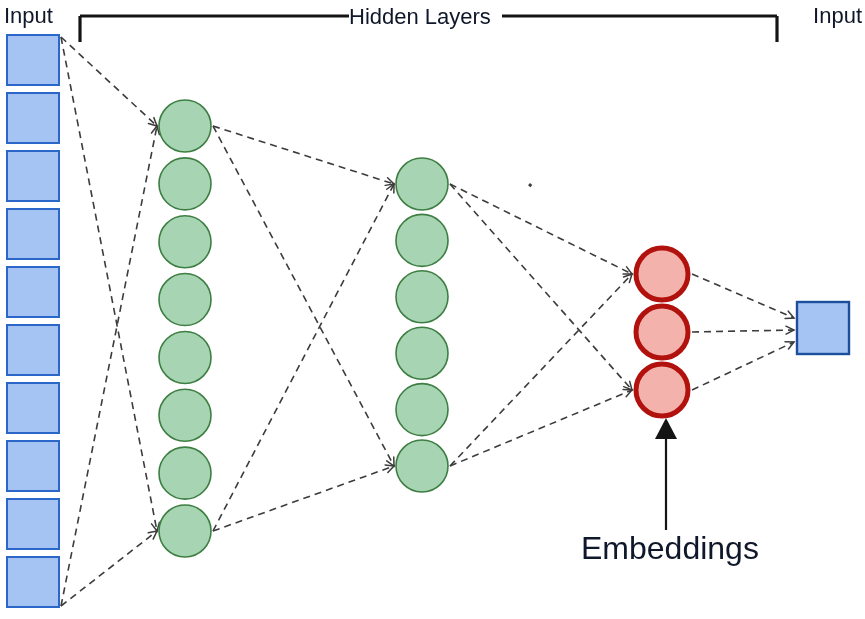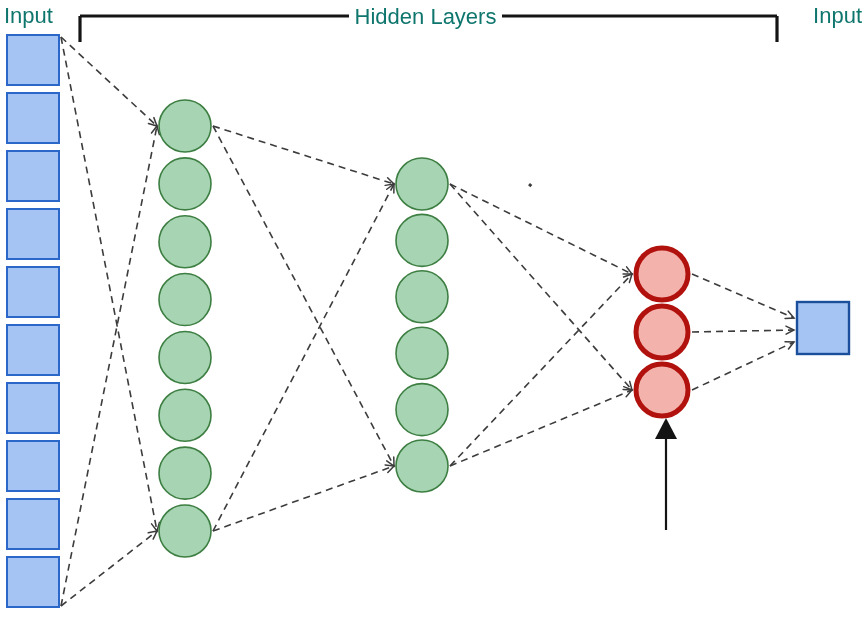--- a/index.html
+++ b/index.html
@@ -6,26 +6,26 @@
   .stage{
     position:relative;
     width:865px;height:619px;
     overflow:hidden;
     background:#ffffff;
     font-family:"Liberation Sans", sans-serif;
   }
   svg{position:absolute;left:0;top:0;}
   .lbl{
     position:absolute;
-    color:#0f766e;
+    color:#0f172a;
     white-space:nowrap;
     user-select:none;
   }
   .lbl-input{left:4px;top:3px;font-size:22px;}
-  .lbl-hidden{left:349px;top:4px;width:153px;text-align:center;font-size:22px;background:#ffffff;}
+  .lbl-hidden{left:349px;top:4px;width:153px;font-size:22px;background:#ffffff;}
   .lbl-output{right:3px;top:3px;font-size:22px;}
   .lbl-embeddings{left:581px;top:530px;font-size:32px;}
 </style>
 </head>
 <body>
 
 <div class="stage">
   <svg id="net-svg" width="865" height="619" viewBox="0 0 865 619">
       <defs>
         <marker id="arrowhead" viewBox="0 0 12 12" refX="10" refY="6" markerWidth="12" markerHeight="12" markerUnits="userSpaceOnUse" orient="auto">
@@ -79,13 +79,14 @@
       <circle cx="662" cy="332" r="26" fill="#f3b3ac" stroke="#b2120e" stroke-width="5"></circle>
       <circle cx="662" cy="390" r="26" fill="#f3b3ac" stroke="#b2120e" stroke-width="5"></circle>
       <rect x="797" y="302" width="52" height="52" fill="#a5c4f3" stroke="#1b4f9c" stroke-width="2.4"></rect>
       <line x1="666" y1="530" x2="666" y2="439" stroke="#141414" stroke-width="2.2"></line>
       <polygon points="655,439 677,439 666,418" fill="#141414"></polygon>
       <rect x="530" y="183" width="3" height="3" fill="#3c3c3c" transform="rotate(40 530 183)"></rect>
     </svg>
   <div class="lbl lbl-input">Input</div>
   <div class="lbl lbl-hidden">Hidden Layers</div>
   <div class="lbl lbl-output">Input</div>
+  <div class="lbl lbl-embeddings">Embeddings</div>
 </div>
 
 </body></html>

